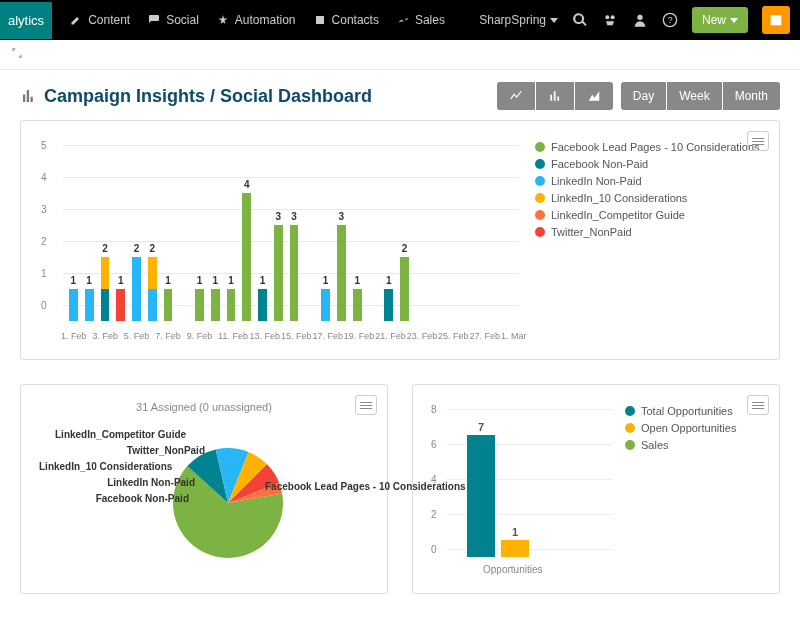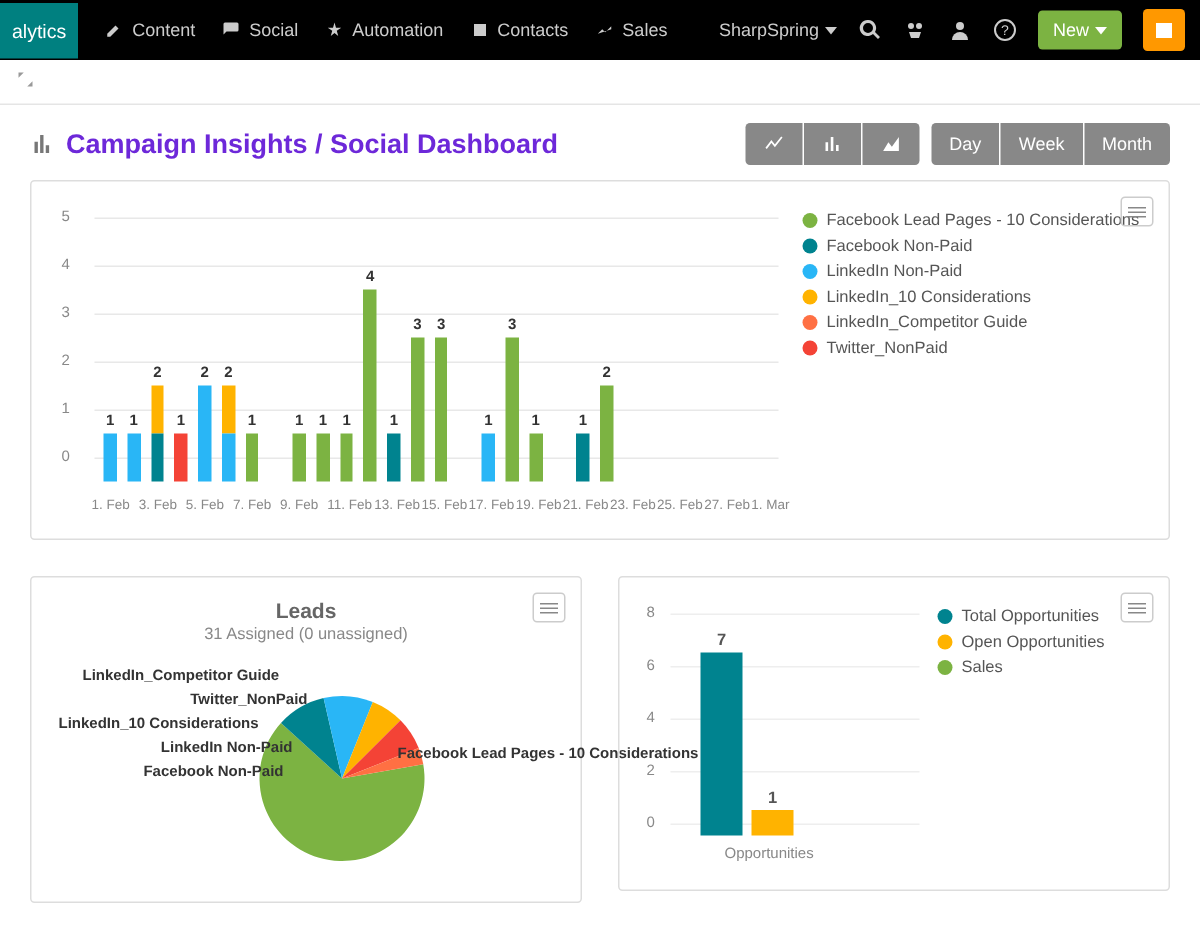--- a/index.html
+++ b/index.html
@@ -13,21 +13,21 @@
 .dropdown-label{font-size:12px;display:flex;align-items:center;gap:4px;cursor:pointer}
 .icon-btn{cursor:pointer;display:flex}
 .icon-btn svg{width:16px;height:16px;fill:#ccc}
 .new-btn{background:#7cb342;color:#fff;padding:6px 10px;border-radius:3px;font-size:12px;display:flex;align-items:center;gap:4px;cursor:pointer}
 .cal-btn{background:#ff9800;width:28px;height:28px;border-radius:3px;display:flex;align-items:center;justify-content:center;cursor:pointer}
 .cal-btn svg{width:16px;height:16px;fill:#fff}
 .subbar{border-bottom:1px solid #e5e5e5;padding:6px 10px}
 .expand-icon{width:14px;height:14px;fill:#999;cursor:pointer}
 .content{padding:12px 20px}
 .header-row{display:flex;align-items:center;margin-bottom:10px;gap:8px}
-.page-title{font-size:18px;color:#6d28d9;font-weight:bold;display:flex;align-items:center;gap:6px;flex:1}
+.page-title{font-size:18px;color:#0c4a6e;font-weight:bold;display:flex;align-items:center;gap:6px;flex:1}
 .page-title svg{width:18px;height:18px;fill:#777}
 .grey-btn{background:#888;color:#fff;padding:7px 12px;border-radius:3px;font-size:12px;cursor:pointer;display:flex;align-items:center;gap:4px}
 .grey-group{display:flex;gap:1px}
 .grey-group .grey-btn{border-radius:0}
 .grey-group .grey-btn:first-child{border-radius:3px 0 0 3px}
 .grey-group .grey-btn:last-child{border-radius:0 3px 3px 0}
 .small-icon{width:14px;height:14px;fill:#fff}
 .chart-panel{border:1px solid #ddd;border-radius:3px;padding:14px;position:relative;margin-bottom:24px}
 .menu-icon{position:absolute;top:10px;right:10px;width:22px;height:20px;border:1px solid #ccc;border-radius:3px;display:flex;flex-direction:column;justify-content:center;gap:2px;padding:0 4px;cursor:pointer}
 .menu-icon span{height:1px;background:#888}
@@ -351,21 +351,20 @@
   </div>
 
   <div class="breakdown-row">
     <div class="section">
       <div class="panel">
         <div class="menu-icon">
             <span></span>
             <span></span>
             <span></span>
           </div>
-        <div class="panel-title">Leads</div>
         <div class="panel-sub">31 Assigned (0 unassigned)</div>
         <div class="pie-wrap" id="pieWrap">
             <svg class="pie" width="120" height="120" viewBox="0 0 120 120">
               <path d="M60 60 L114.16442641567144 50.449350228318835 A55 55 0 1 1 19.293208438269822 23.014095647803167 Z" fill="#7cb342"></path>
               <path d="M60 60 L19.293208438269822 23.014095647803167 A55 55 0 0 1 47.71822524023321 6.388825710022395 Z" fill="#00838f"></path>
               <path d="M60 60 L47.71822524023321 6.388825710022395 A55 55 0 0 1 80.54592812981245 8.98172055738668 Z" fill="#29b6f6"></path>
               <path d="M60 60 L80.54592812981245 8.98172055738668 A55 55 0 0 1 99.00019836788101 21.218760627515636 Z" fill="#ffb300"></path>
               <path d="M60 60 L99.00019836788101 21.218760627515636 A55 55 0 0 1 111.1331457599932 39.7416337112962 Z" fill="#f44336"></path>
               <path d="M60 60 L111.1331457599932 39.7416337112962 A55 55 0 0 1 114.16442641567144 50.44935022831883 Z" fill="#ff7043"></path>
             </svg>

